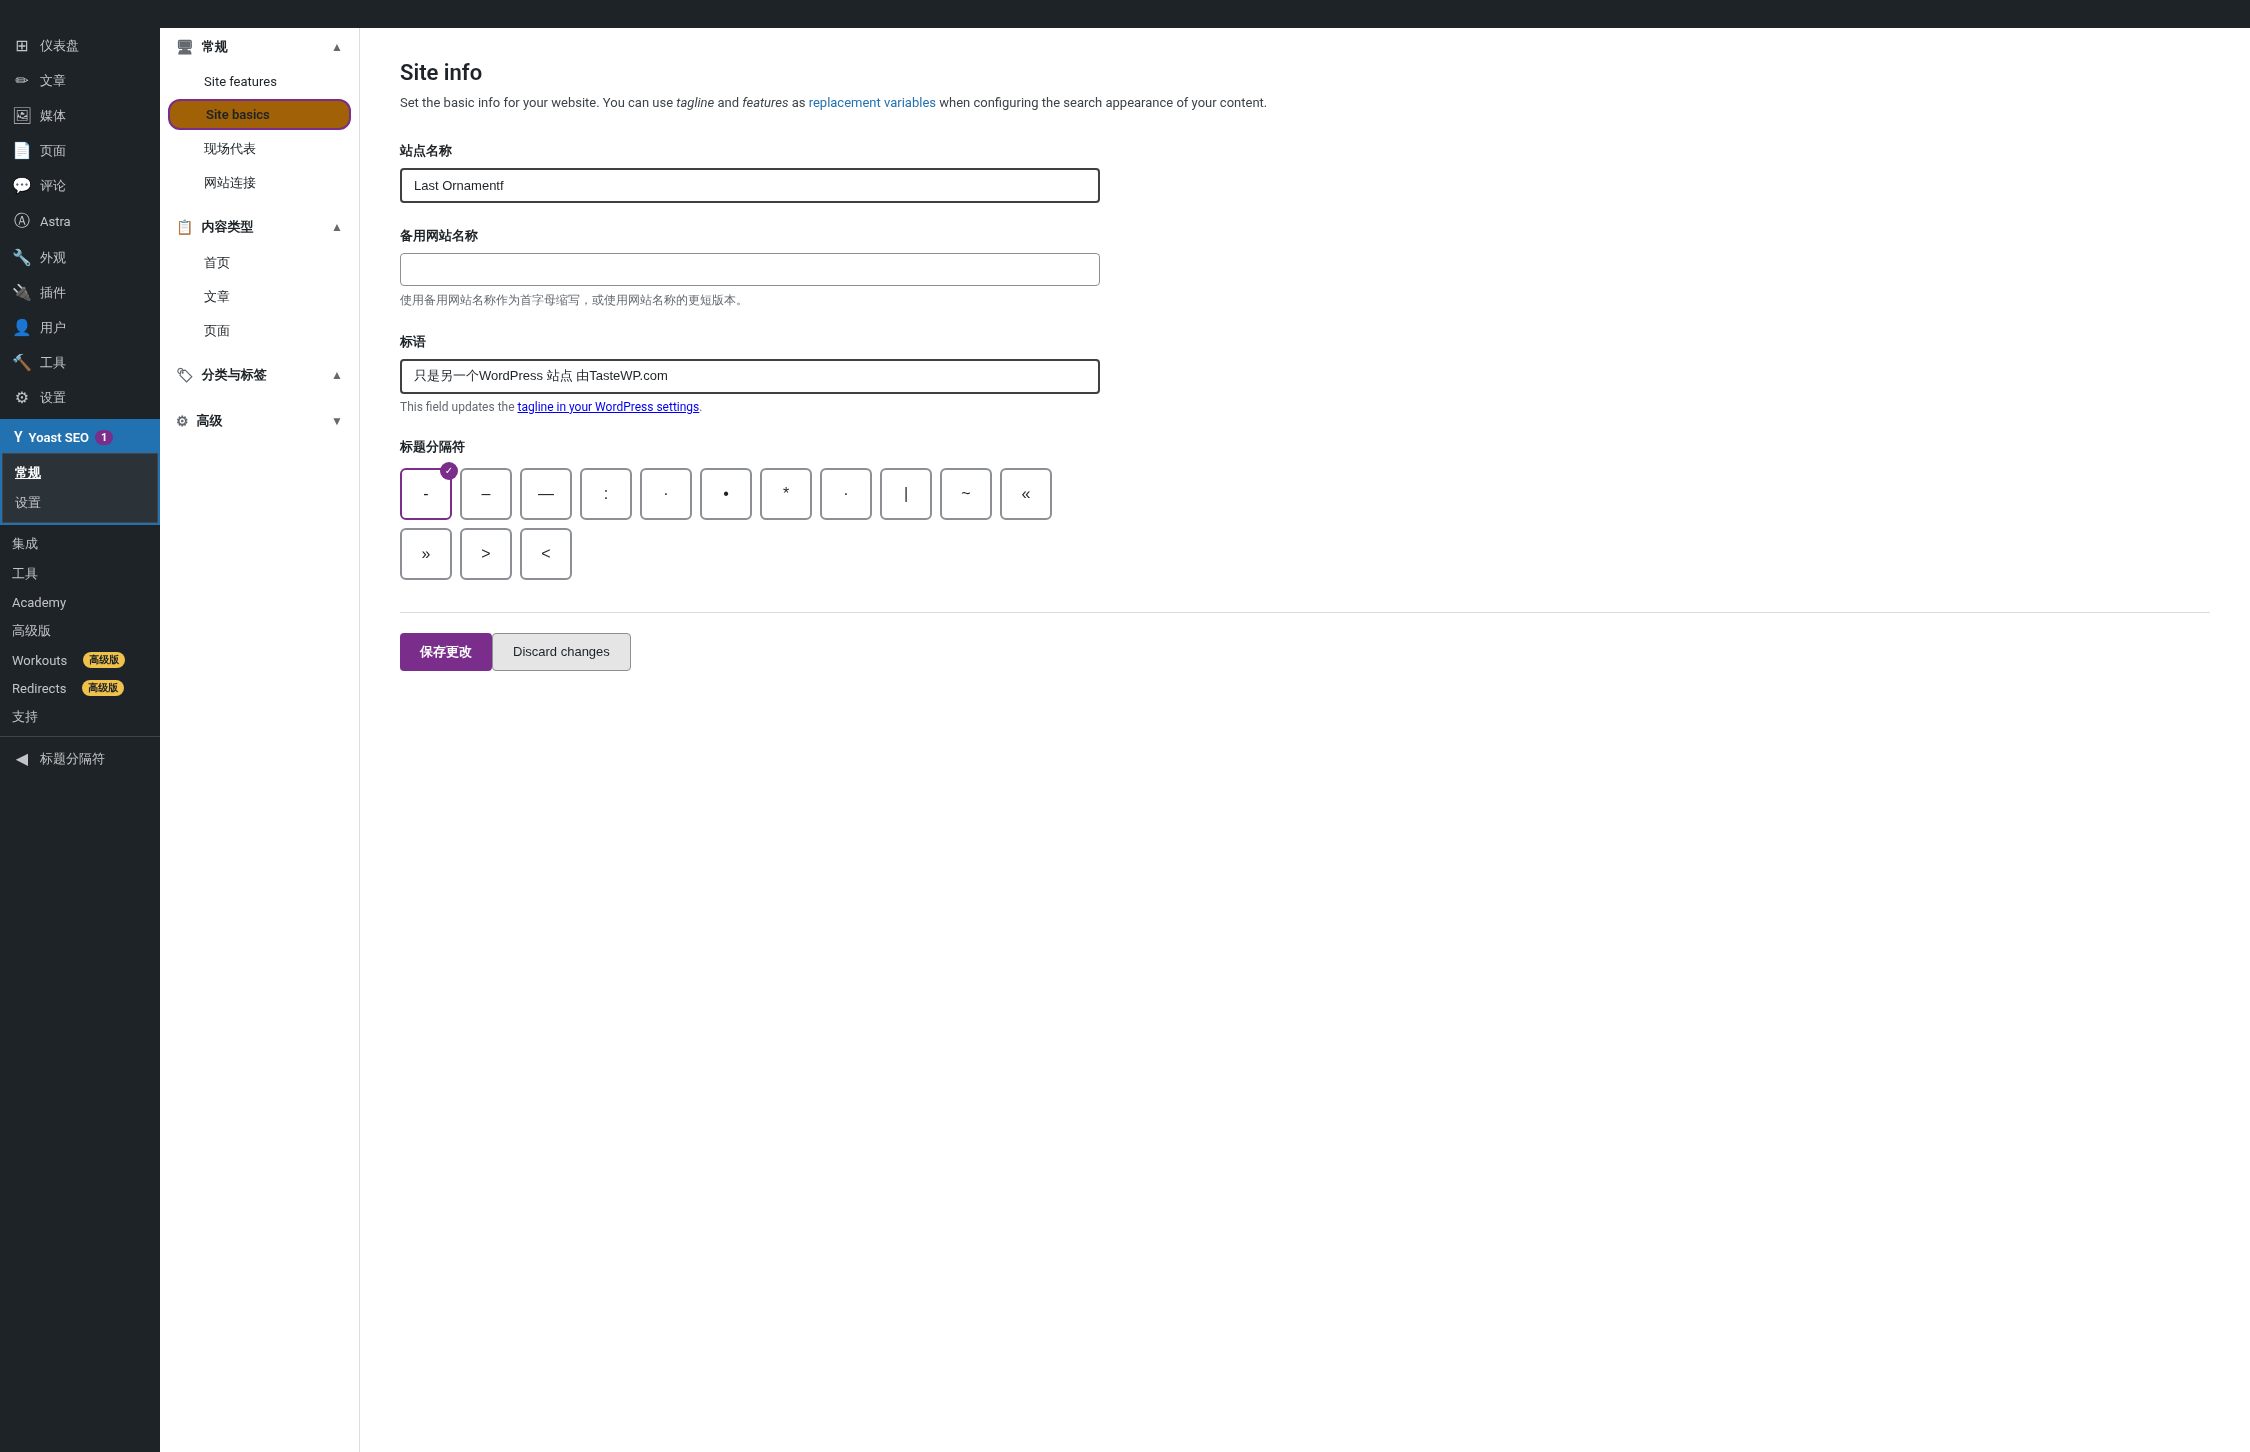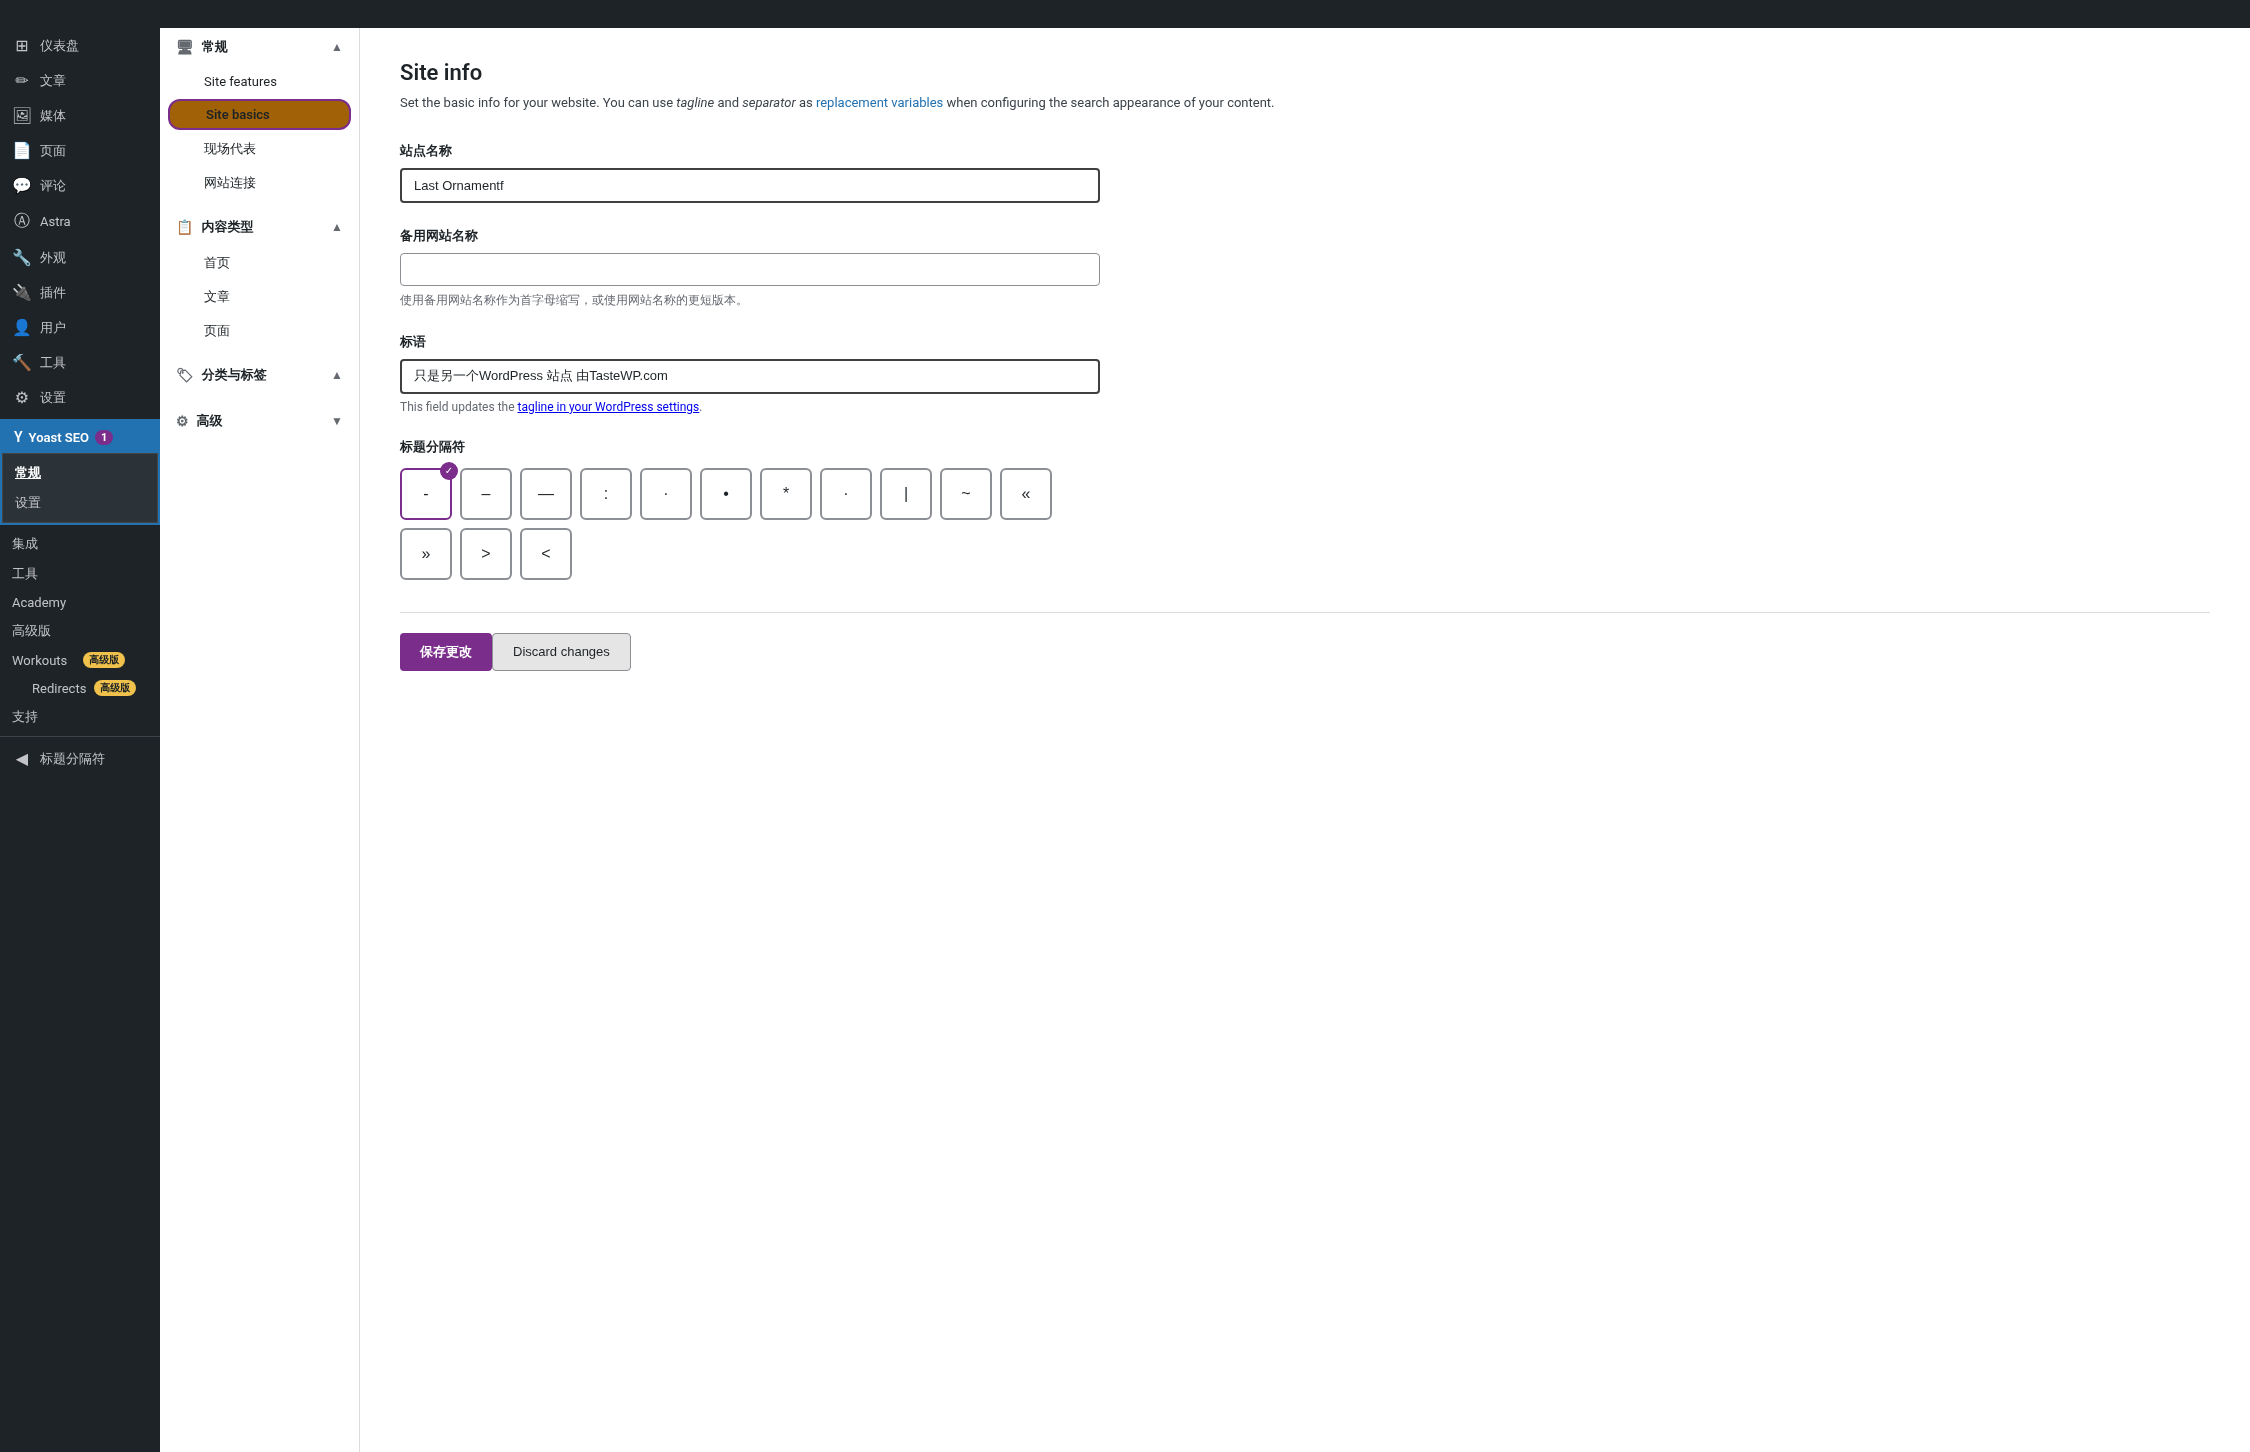--- a/index.html
+++ b/index.html
@@ -319,21 +319,21 @@
   </div>
 
   <div class="yoast-sub-item-other" style="cursor:pointer;">集成</div>
   <div class="yoast-sub-item-other" style="cursor:pointer;">工具</div>
   <div class="yoast-sub-item-other" style="cursor:pointer;">Academy</div>
   <div class="yoast-sub-item-other" style="cursor:pointer;">高级版</div>
   <div class="yoast-sub-item-other" style="cursor:pointer; display:flex; align-items:center; gap:12px;">
     <span>Workouts</span>
     <span class="premium-badge">高级版</span>
   </div>
-  <div class="yoast-sub-item-other" style="cursor:pointer; display:flex; align-items:center; gap:4px;margin-left:20px;">
+  <div class="yoast-sub-item-other" style="cursor:pointer; display:flex; align-items:center; gap:12px;">
     <span>Redirects</span>
     <span class="premium-badge">高级版</span>
   </div>
   <div class="yoast-sub-item-other" style="cursor:pointer;">支持</div>
 
   <hr class="sidebar-divider">
   <div class="sidebar-item">
     <span class="sidebar-icon">◀</span>
     <span>标题分隔符</span>
   </div>
@@ -390,21 +390,21 @@
       </div>
       <span class="submenu-section-toggle">▼</span>
     </div>
   </div>
 </div>
 
 <div class="main-content">
   <div class="content-area">
     <h1 class="page-title">Site info</h1>
     <p class="page-description">
-      <span>Set the basic info for your website. You can use </span><em>tagline</em><span> and </span><em>separator</em><span> as </span><a href="#">replacement variables</a><span> when configuring the search appearance of your content.</span>
+      <span>Set the basic info for your website. You can use </span><em>tagline</em><span> and </span><em>features</em><span> as </span><a href="#">replacement variables</a><span> when configuring the search appearance of your content.</span>
     </p>
 
     <div class="field-section">
       <label class="field-label">站点名称</label>
       <input type="text" class="field-input highlighted" value="Last Ornamentf" style="">
     </div>
 
     <div class="field-section">
       <label class="field-label">备用网站名称</label>
       <input type="text" class="field-input" value="" style="">

